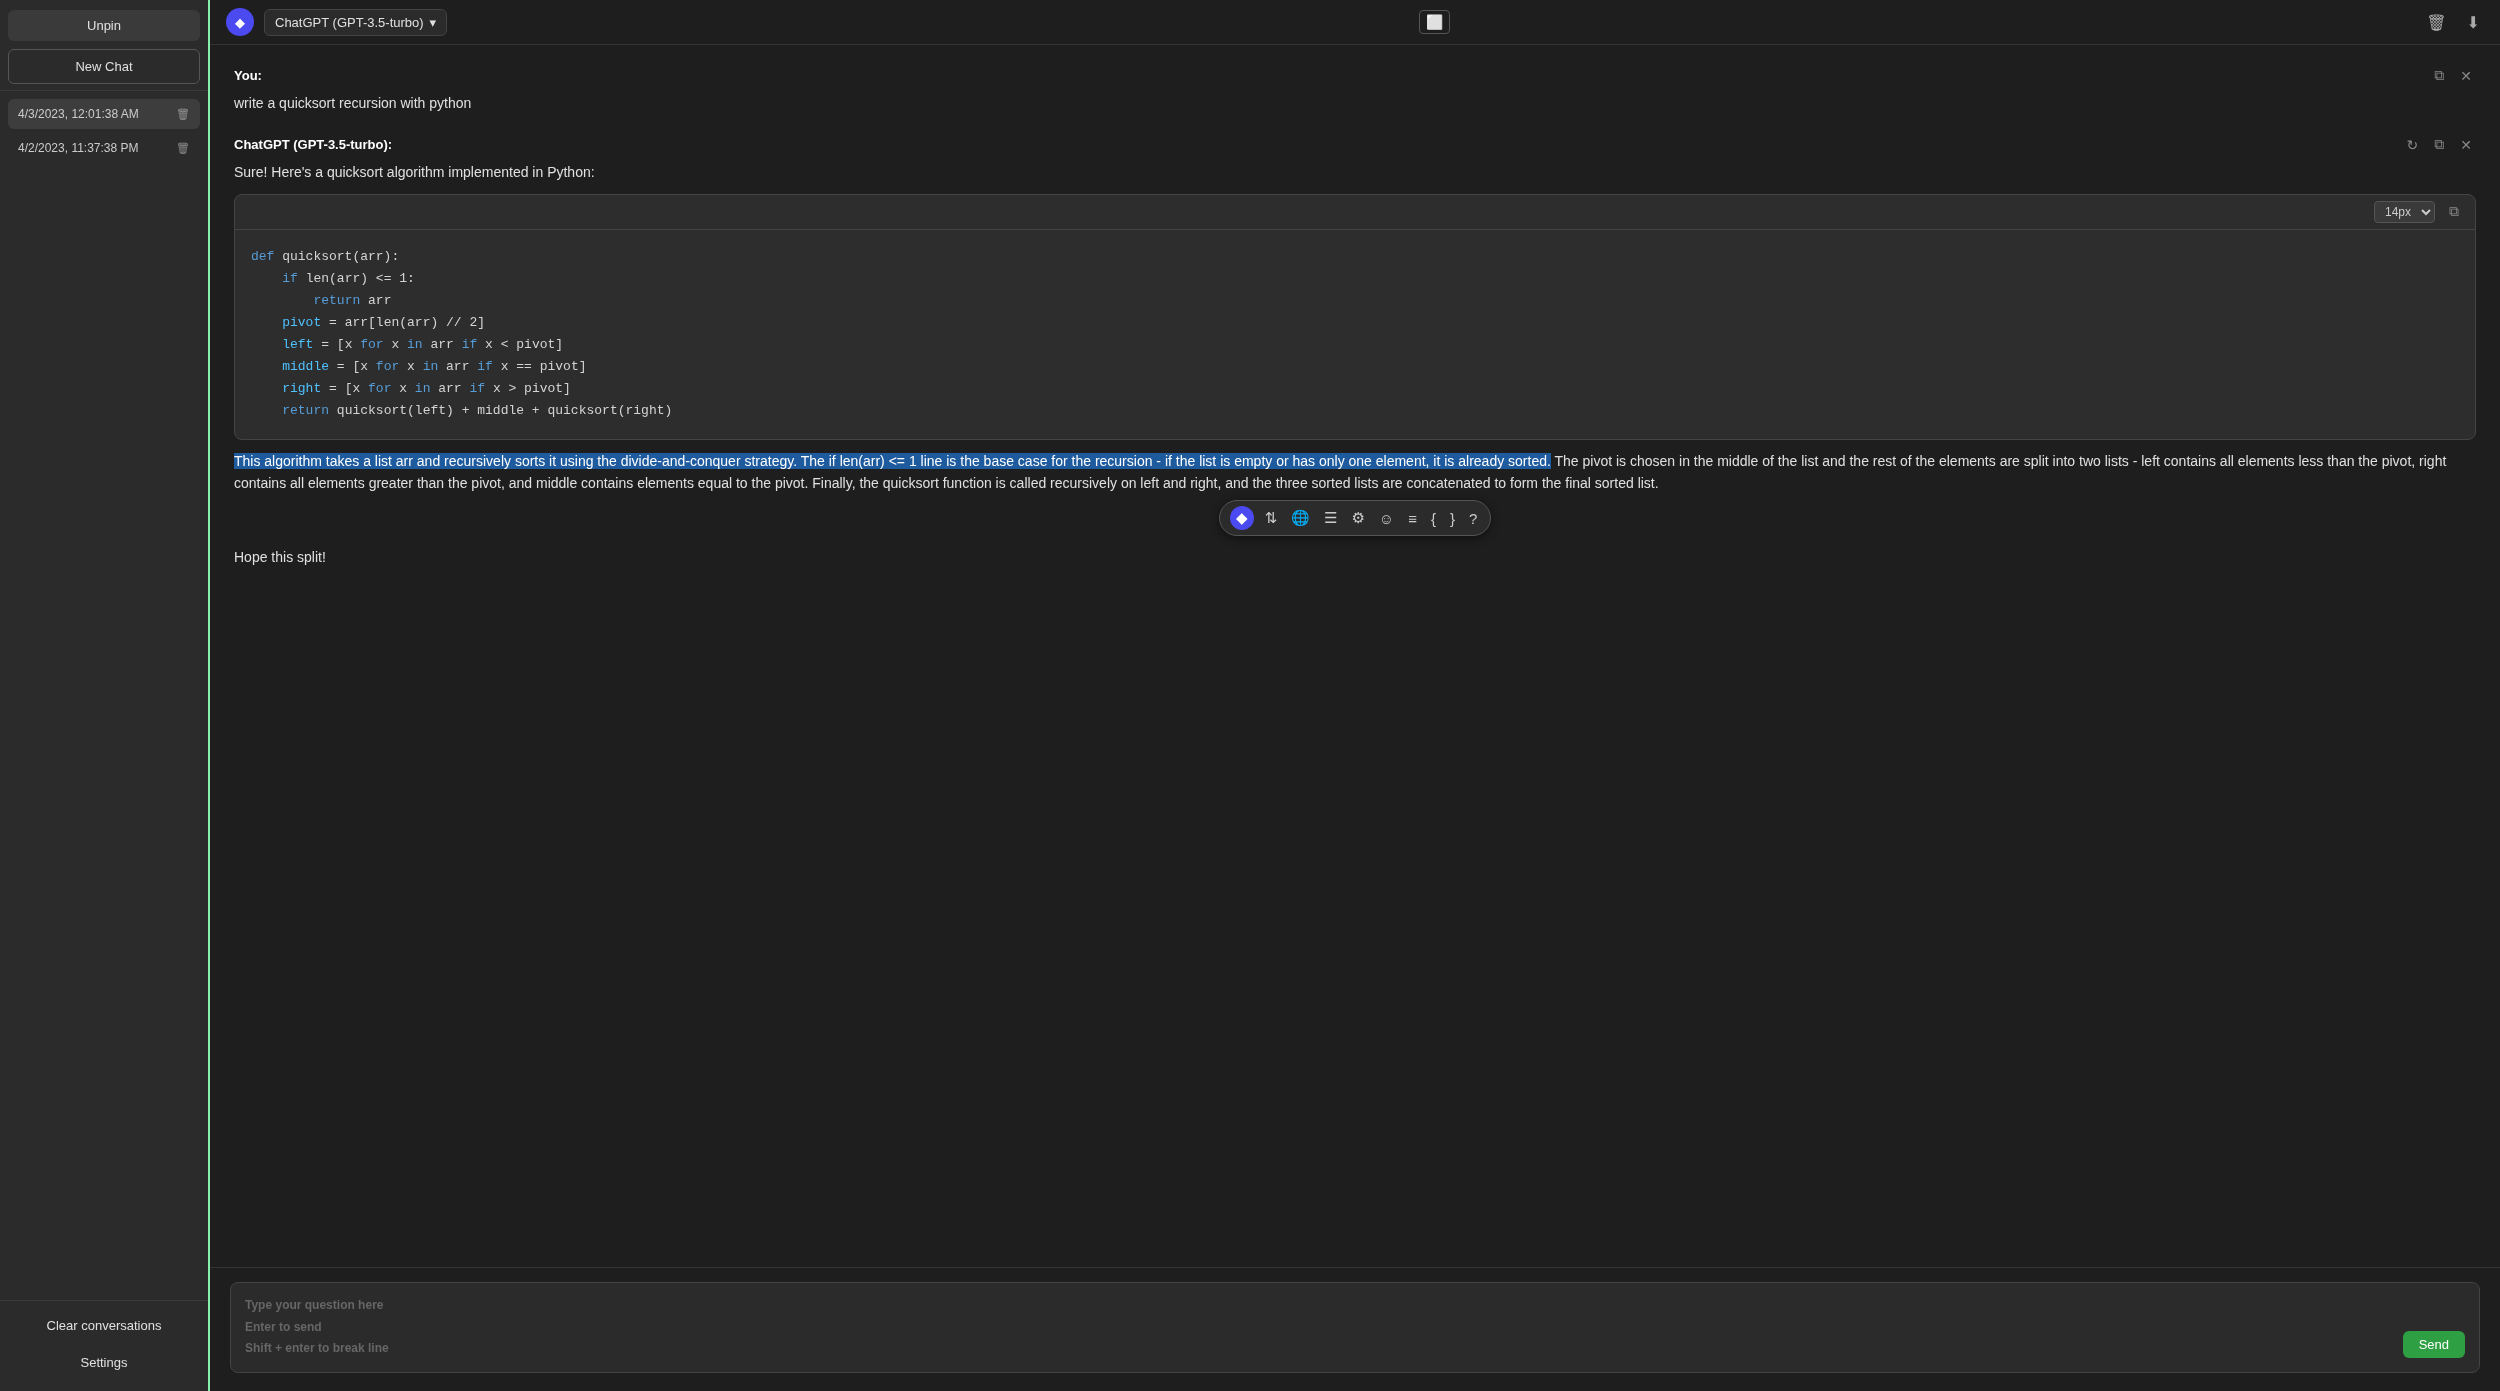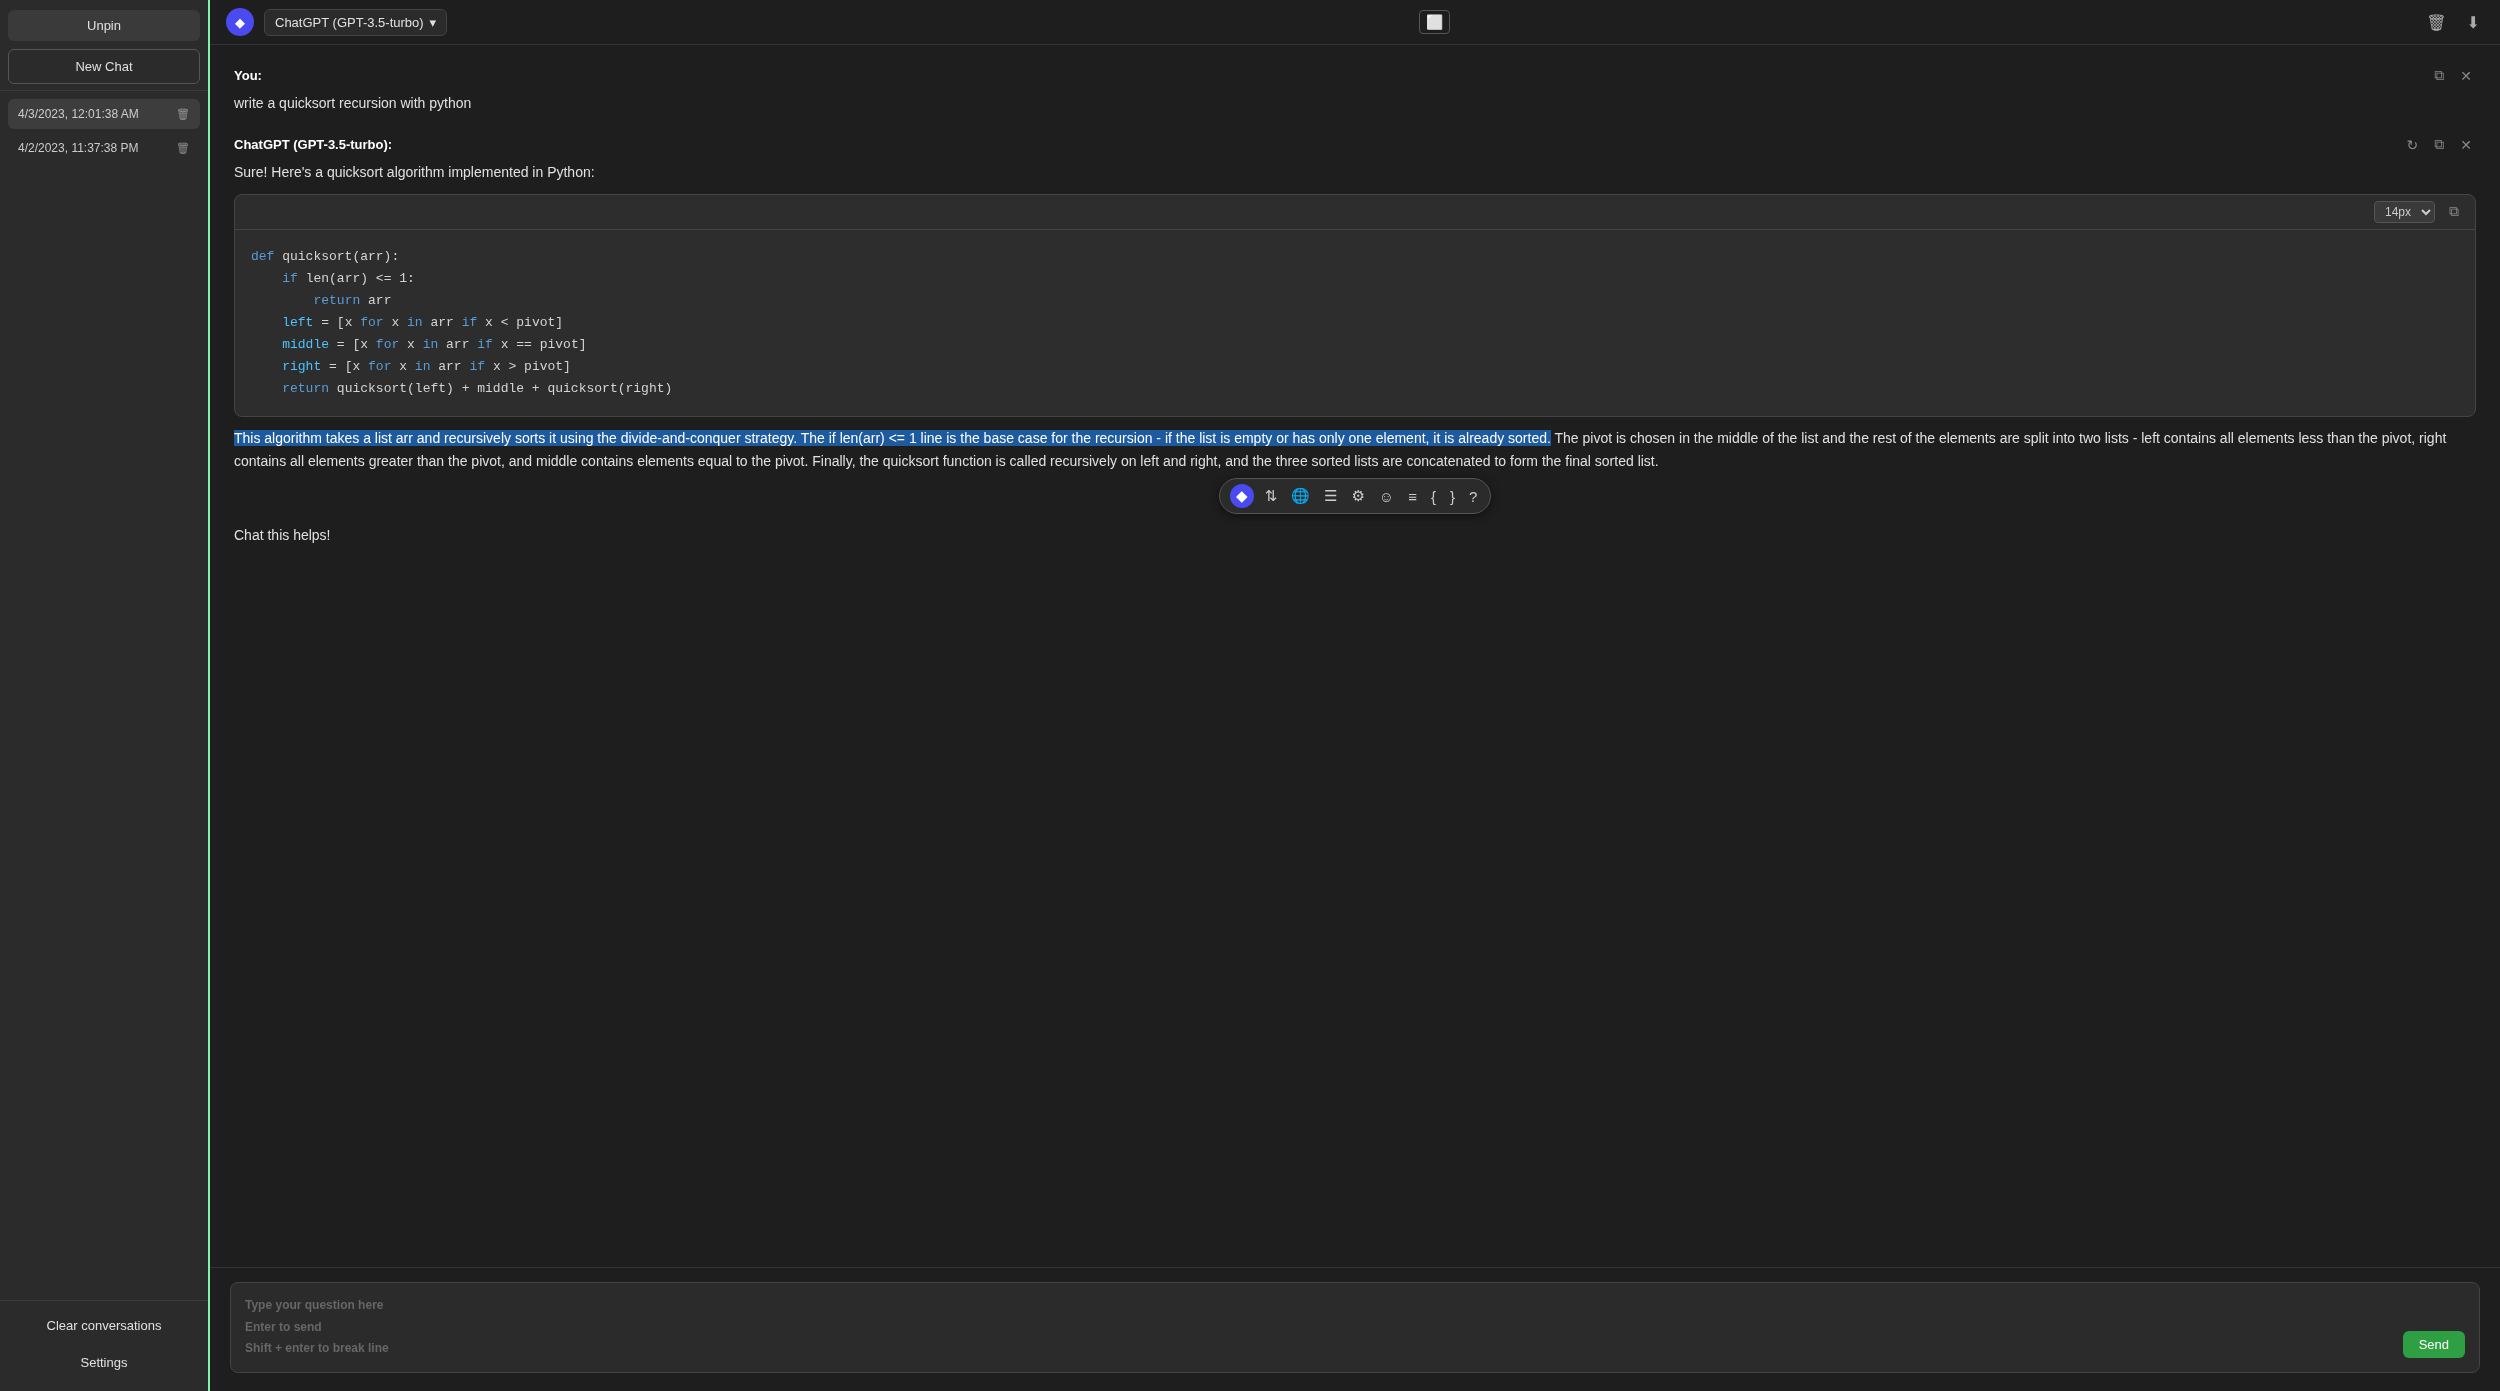--- a/index.html
+++ b/index.html
@@ -410,20 +410,21 @@
               <option>14px</option>
               <option>12px</option>
               <option>16px</option>
             </select>
             <button class="copy-code-btn">⧉</button>
           </div>
           <div class="code-block">
             <div><span class="code-keyword">def</span> quicksort(arr):</div>
             <div>&nbsp;&nbsp;&nbsp;&nbsp;<span class="code-keyword">if</span> len(arr) &lt;= 1:</div>
             <div>&nbsp;&nbsp;&nbsp;&nbsp;&nbsp;&nbsp;&nbsp;&nbsp;<span class="code-keyword">return</span> arr</div>
+            <div>&nbsp;&nbsp;&nbsp;&nbsp;<span class="code-var-highlight">pivot</span> = arr[len(arr) // 2]</div>
             <div>&nbsp;&nbsp;&nbsp;&nbsp;<span class="code-var-highlight">left</span> = [x <span class="code-keyword">for</span> x <span class="code-keyword">in</span> arr <span class="code-keyword">if</span> x &lt; pivot]</div>
             <div>&nbsp;&nbsp;&nbsp;&nbsp;<span class="code-var-highlight">middle</span> = [x <span class="code-keyword">for</span> x <span class="code-keyword">in</span> arr <span class="code-keyword">if</span> x == pivot]</div>
             <div>&nbsp;&nbsp;&nbsp;&nbsp;<span class="code-var-highlight">right</span> = [x <span class="code-keyword">for</span> x <span class="code-keyword">in</span> arr <span class="code-keyword">if</span> x &gt; pivot]</div>
             <div>&nbsp;&nbsp;&nbsp;&nbsp;<span class="code-keyword">return</span> quicksort(left) + middle + quicksort(right)</div>
           </div>
         </div>
 
         <div style="position:relative;">
           <p>
             <span class="text-selected">This algorithm takes a list arr and recursively sorts it using the divide-and-conquer strategy. The if len(arr) &lt;= 1 line is the base case for the recursion - if the list is empty or has only one element, it is already sorted.</span><span> The pivot is chosen in the middle of the list and the rest of the elements are split into two lists - left contains all elements less than the pivot, right contains all elements greater than the pivot, and middle contains elements equal to the pivot. Finally, the quicksort function is called recursively on left and right, and the three sorted lists are concatenated to form the final sorted list.</span>
@@ -437,21 +438,21 @@
               <button class="ft-btn">☰</button>
               <button class="ft-btn">⚙</button>
               <button class="ft-btn">☺</button>
               <button class="ft-btn">≡</button>
               <button class="ft-btn">{</button>
               <button class="ft-btn">}</button>
               <button class="ft-btn">?</button>
             </div>
           </div>
 
-          <p class="hope-text">Chat this helps!</p>
+          <p class="hope-text">Hope this split!</p>
         </div>
       </div>
     </div>
 
   </div>
 
   <div class="input-area">
     <div class="input-area-inner">
       <div class="input-box">
         <div class="input-hint">

